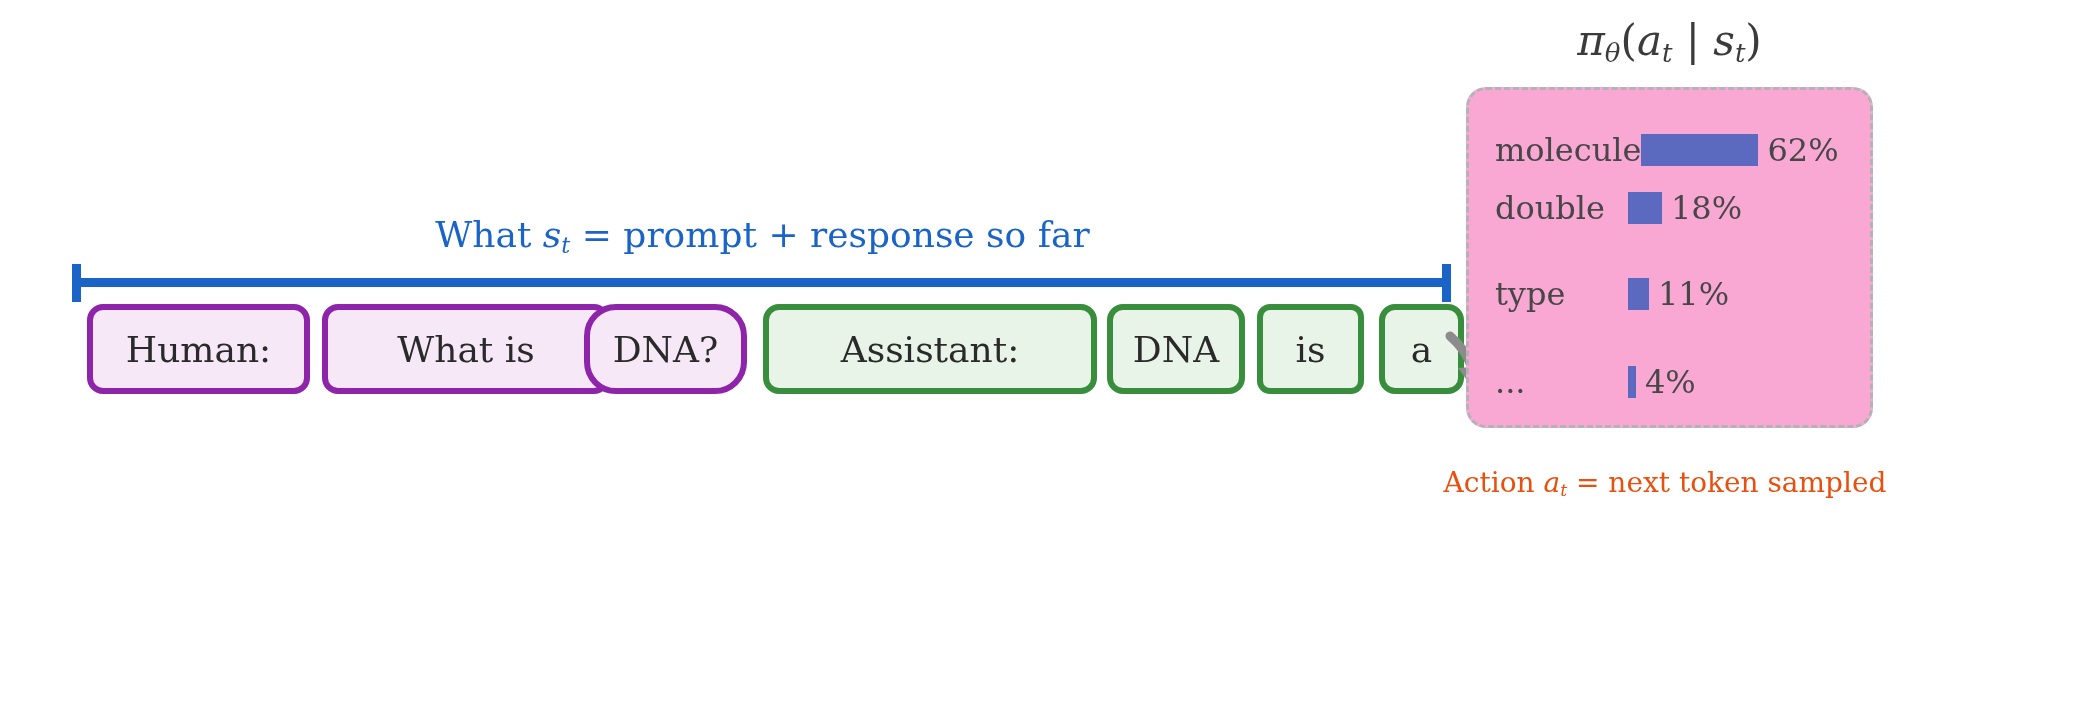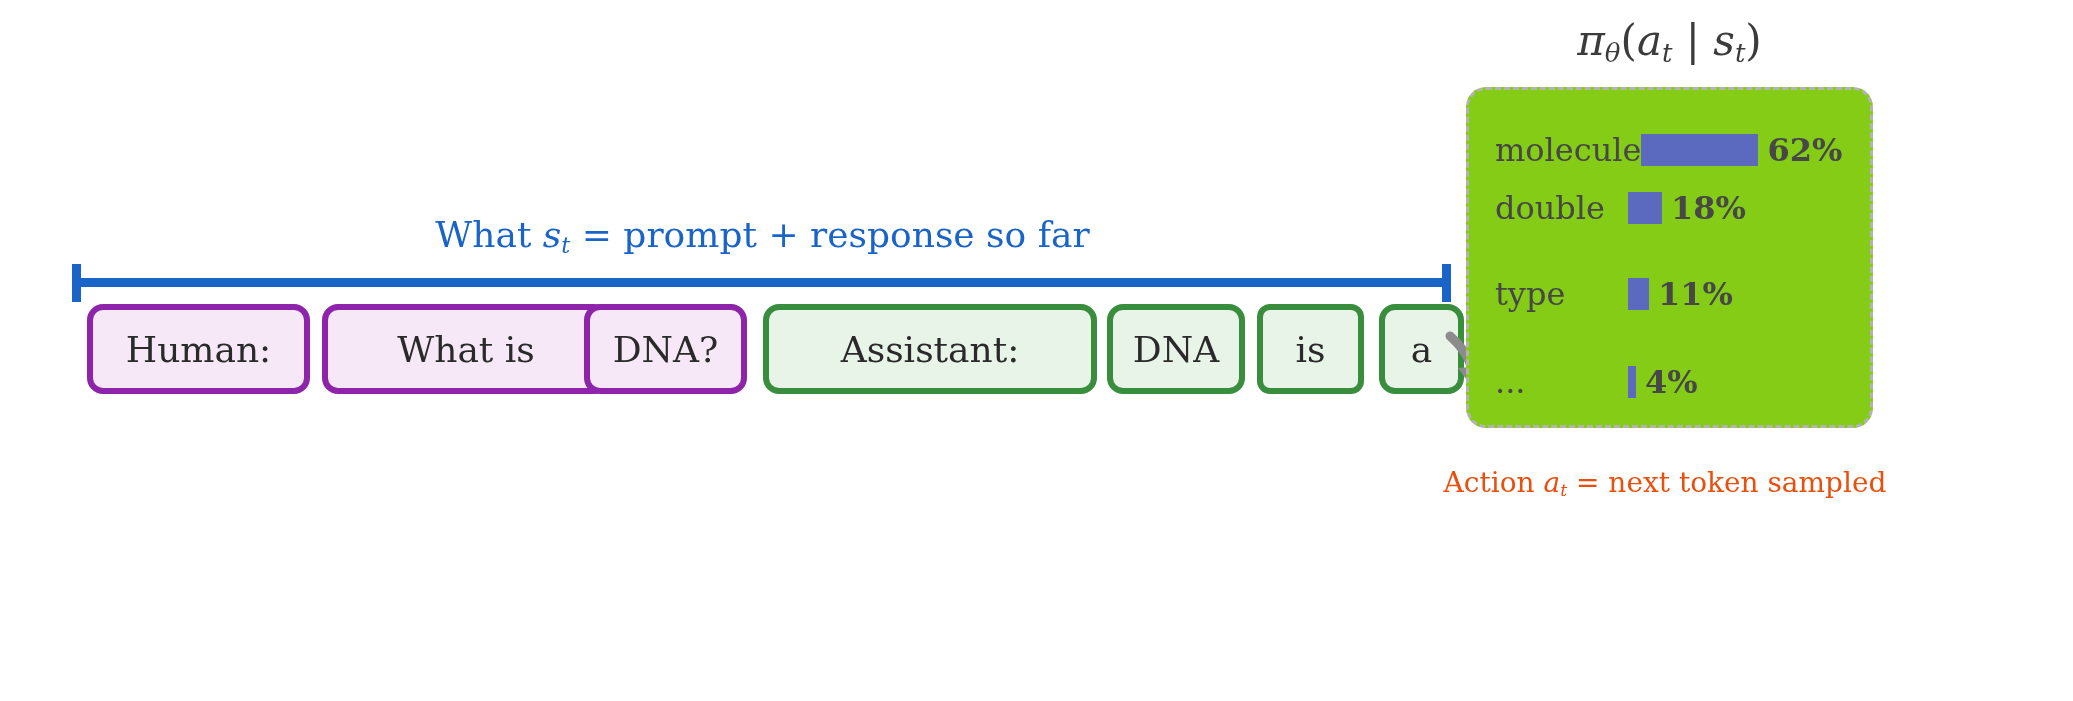--- a/index.html
+++ b/index.html
@@ -68,36 +68,36 @@
     left: 1466px; top: 16px; width: 407px;
     text-align: center;
     font-size: 42px;
     color: #3b3b3b;
     white-space: nowrap;
   }
   .dist-panel {
     position: absolute;
     left: 1466px; top: 87px; width: 407px; height: 341px;
     box-sizing: border-box;
-    background: #84cc16;
+    background: #f9a8d4;
     border: 3px dashed #b3b3b3;
     border-radius: 20px;
   }
   .dist-row {
     position: absolute;
     left: 26px; right: 6px; height: 38px;
     display: flex;
     align-items: center;
     font-size: 32px;
     color: #474747;
     white-space: nowrap;
   }
   .dist-row .dist-label { flex: 0 0 133px; overflow: visible; }
   .dist-row .dist-bar   { height: 32px; background: #5b6abe; flex: 0 0 auto; }
-  .dist-row .dist-pct   { margin-left: 9px; font-weight: bold; }
+  .dist-row .dist-pct   { margin-left: 9px; }
 
   
   .action-label {
     position: absolute;
     left: 1345px; top: 466px; width: 640px;
     text-align: center;
     font-size: 28px;
     color: #e8500f;
     white-space: nowrap;
   }
@@ -111,21 +111,21 @@
   <div class="bracket-line"></div>
   <div class="bracket-tick left"></div>
   <div class="bracket-tick right"></div>
 
   <div class="token-box prompt" style="left:74px;   width:223px;">
       <span>Human:</span>
     </div>
   <div class="token-box prompt" style="left:309px;  width:288px;">
       <span>What is</span>
     </div>
-  <div class="token-box prompt" style="left:571px;  width:163px;">
+  <div class="token-box prompt" style="left:571px;  width:163px;border-radius:32px;">
       <span>DNA?</span>
     </div>
   <div class="token-box response" style="left:750px;  width:334px;">
       <span>Assistant:</span>
     </div>
   <div class="token-box response" style="left:1094px; width:138px;">
       <span>DNA</span>
     </div>
   <div class="token-box response" style="left:1244px; width:107px;border-radius:13px;">
       <span>is</span>

